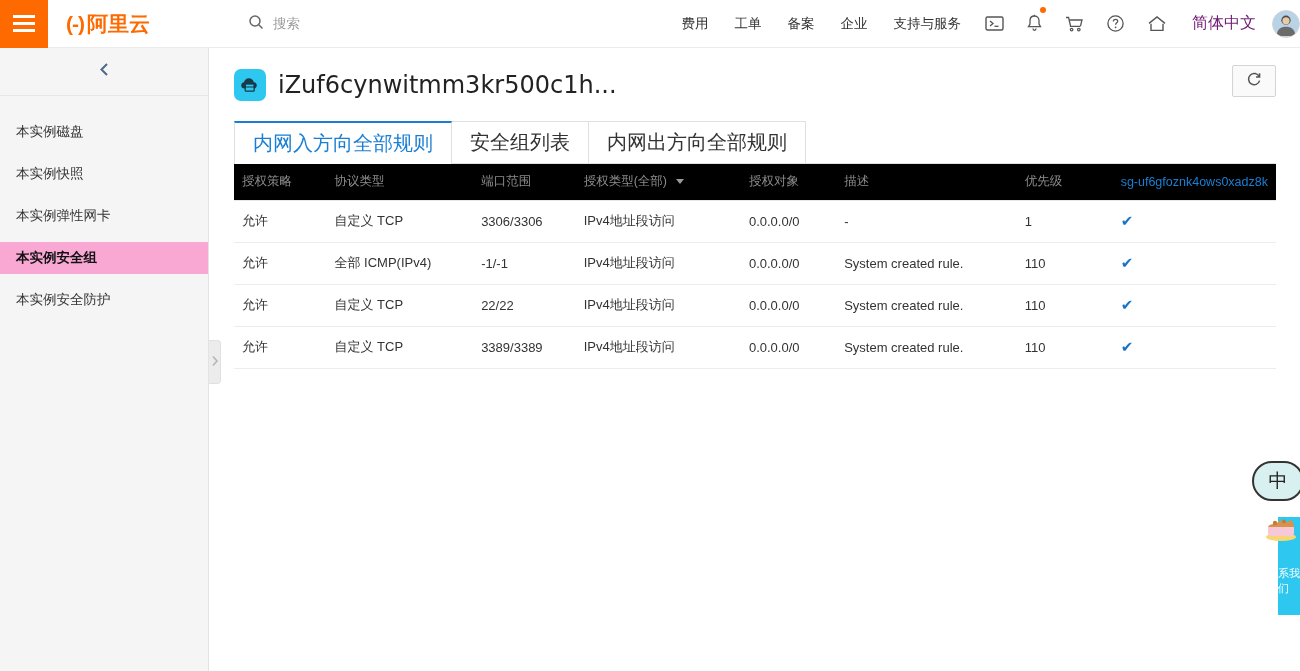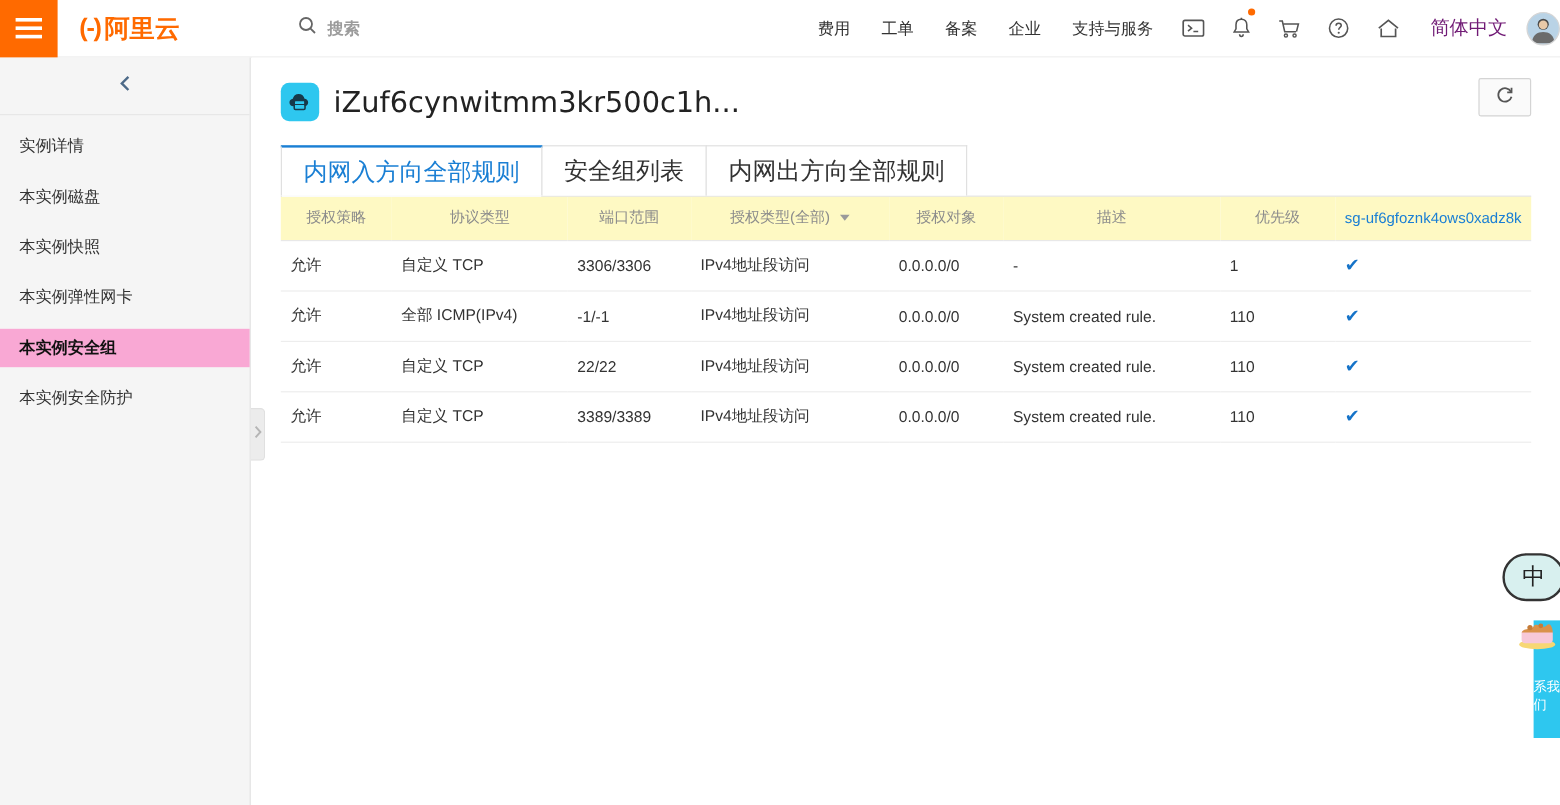--- a/index.html
+++ b/index.html
@@ -26,21 +26,21 @@
   .brand { display: flex; align-items: center; margin-left: 18px; cursor: pointer; }
   .brand-mark { color: #ff6a00; font-size: 21px; font-weight: bold; letter-spacing: -1px; }
   .brand-text {
     color: #ff6a00; font-size: 21px; font-weight: bold; margin-left: 3px;
     font-family: "DejaVu Sans", sans-serif;
   }
 
   .search-wrap {
     display: flex; align-items: center; margin-left: 98px; gap: 9px; cursor: text;
   }
-  .search-ph { color: #9b9b9b; font-size: 13.5px; font-weight: bold; }
+  .search-ph { color: #9b9b9b; font-size: 13.5px; }
 
   .nav-right {
     margin-left: auto; display: flex; align-items: center; height: 52px;
     text-align: right;
   }
   .nav-link {
     color: #333; font-size: 13.5px; padding: 0 13px; cursor: pointer;
     white-space: nowrap;
   }
   .nav-icon {
@@ -118,22 +118,22 @@
     color: #1a7fd4; border-top: 2px solid #1a7fd4; z-index: 2;
   }
   .tab.active::after {
     content: ""; position: absolute; left: 0; right: 0; bottom: -1px;
     height: 1px; background: #fff;
   }
 
   
   table.rules { width: 100%; border-collapse: collapse; margin-top: 0; }
   table.rules thead th {
-    background: #fef9c3; color: #8c8c8c; font-size: 12.5px; font-weight: normal;
-    text-align: center; height: 36px; padding: 0 8px; border-bottom: 1px solid #e8e8e8;
+    background: #000000; color: #8c8c8c; font-size: 12.5px; font-weight: normal;
+    text-align: left; height: 36px; padding: 0 8px; border-bottom: 1px solid #e8e8e8;
     white-space: nowrap;
   }
   table.rules thead th.sg-link { color: #1a7fd4; cursor: pointer; }
   table.rules tbody td {
     font-size: 13px; color: #333; height: 42px; padding: 0 8px;
     border-bottom: 1px solid #ededed; white-space: nowrap;
   }
   .sort-caret {
     display: inline-block; margin-left: 5px; border-left: 4px solid transparent;
     border-right: 4px solid transparent; border-top: 5px solid #9a9a9a;
@@ -256,23 +256,20 @@
 <div class="sidebar">
   <div class="sidebar-top">
     <span>
       <svg width="17" height="17" viewBox="0 0 17 17">
         <path d="M11 3 L5.5 8.5 L11 14" fill="none" stroke="#4d6a88" stroke-width="2"></path>
       </svg>
     </span>
   </div>
   <div class="sb-spacer"></div>
 
-  <div class="sb-item">
-    <span>实例详情</span>
-  </div>
   <div class="sb-spacer"></div>
 
   <div class="sb-item">
     <span>本实例磁盘</span>
   </div>
   <div class="sb-spacer"></div>
 
   <div class="sb-item">
     <span>本实例快照</span>
   </div>

